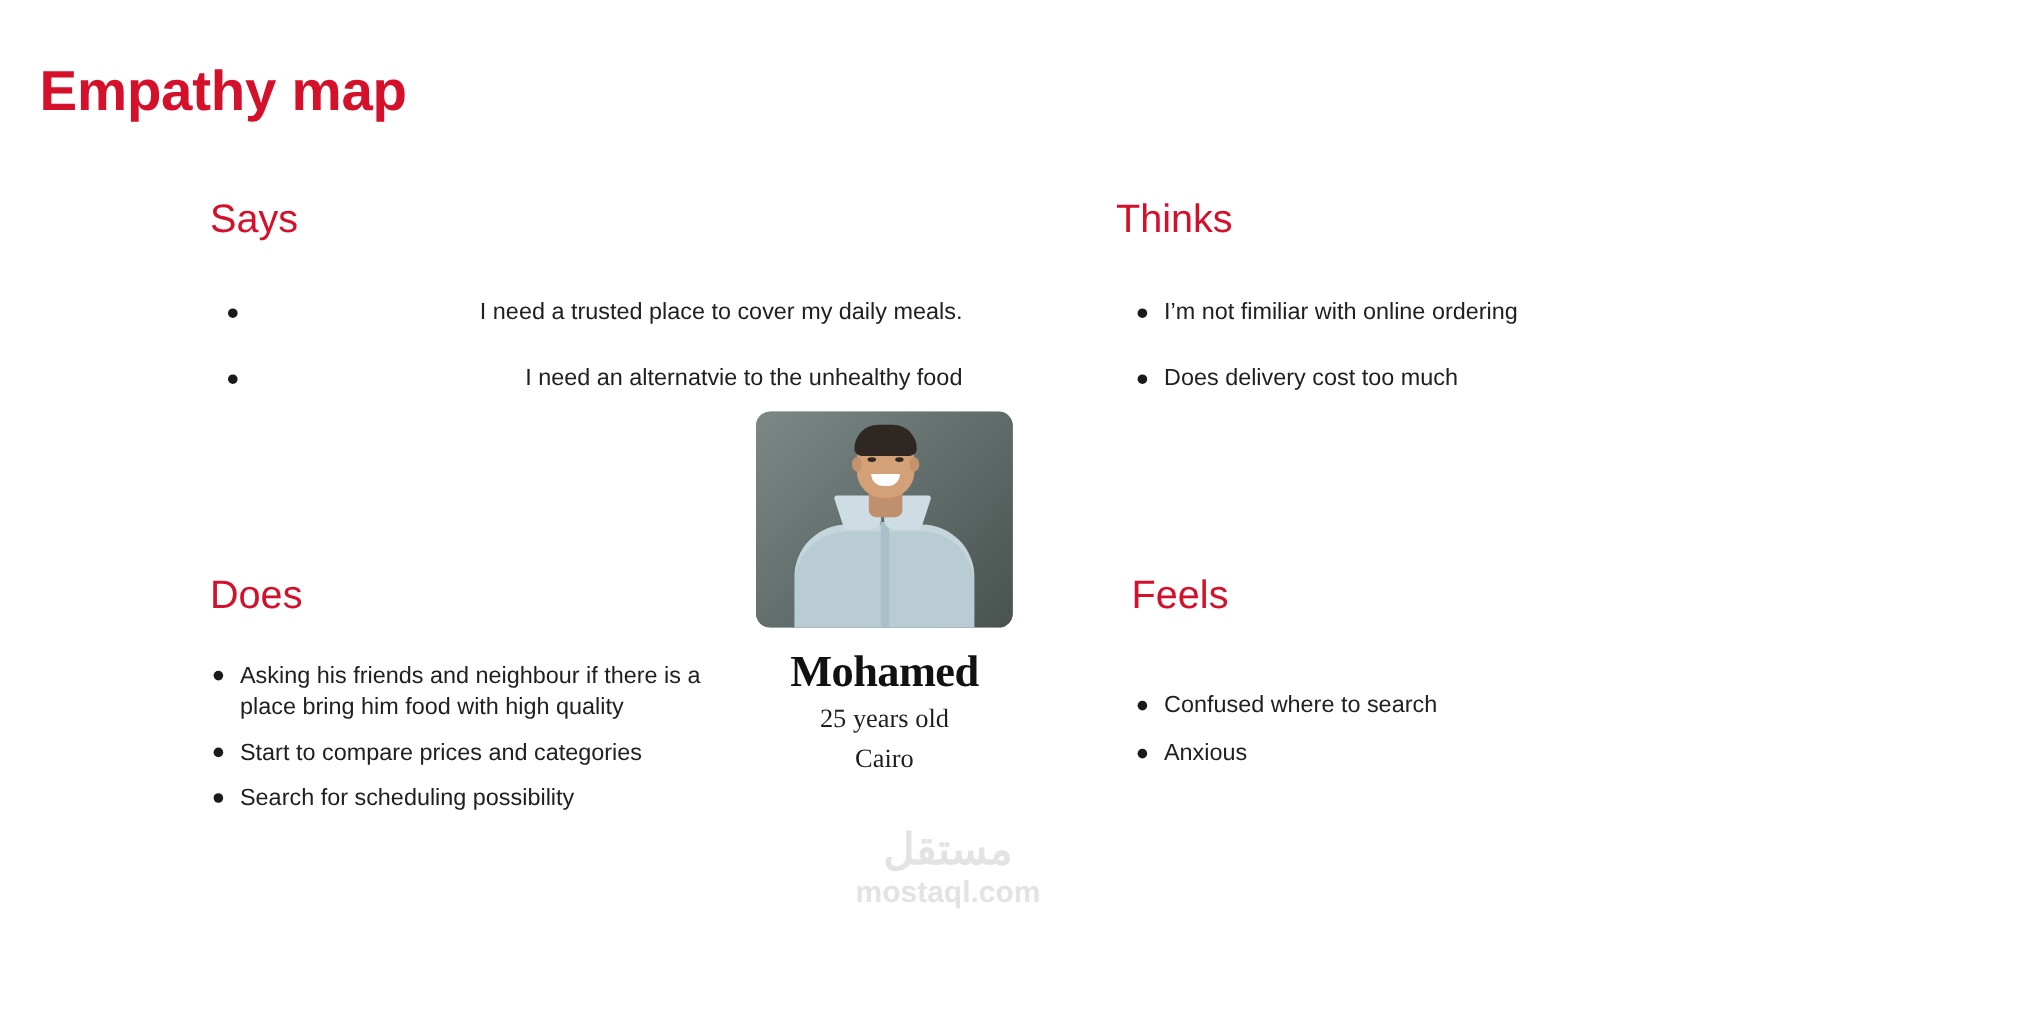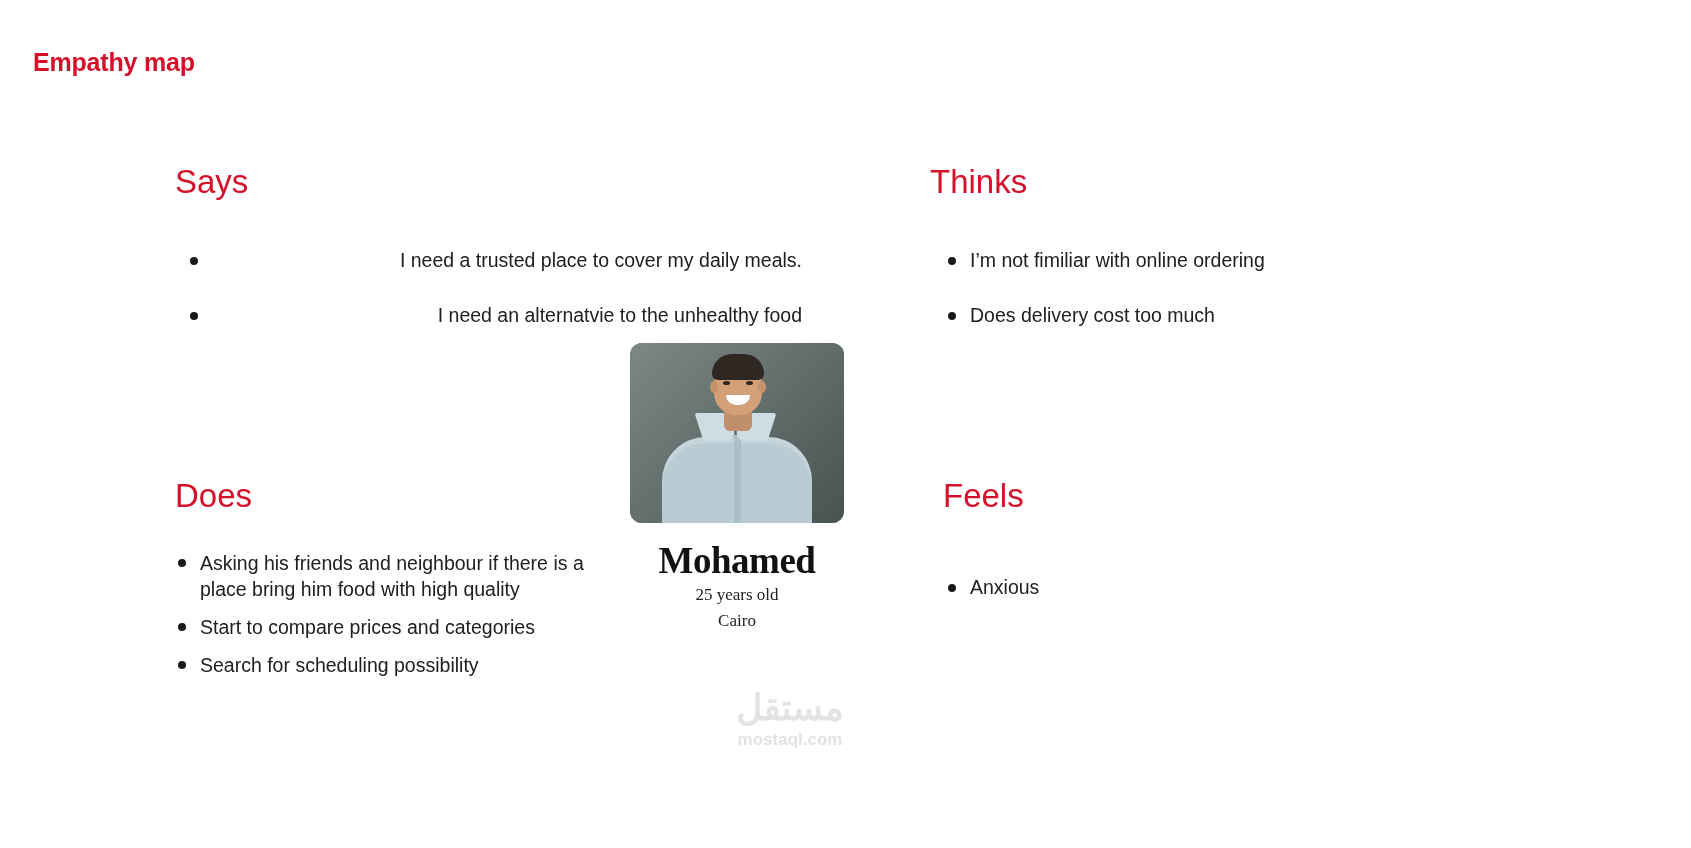--- a/index.html
+++ b/index.html
@@ -13,21 +13,21 @@
     font-family: "Liberation Sans", sans-serif;
     color: #1a1a1a;
     overflow: hidden;
     position: relative;
   }
 
   .page-title {
     position: absolute;
     left: 33px;
     top: 48px;
-    font-size: 25px;
+    font-size: 47px;
     font-weight: bold;
     color: #d4102a;
     letter-spacing: -0.2px;
   }
 
   .quadrant-title {
     position: absolute;
     font-size: 33px;
     font-weight: normal;
     color: #d4102a;
@@ -187,21 +187,21 @@
   .photo-eye-r { left: 116px; }
 
   .persona-name {
     margin-top: 16px;
     font-size: 37px;
     font-weight: bold;
     color: #111111;
     letter-spacing: -0.5px;
   }
   .persona-line {
-    font-size: 17px;
+    font-size: 22px;
     color: #1e1e1e;
     line-height: 1.5;
   }
 
   
   .watermark {
     position: absolute;
     left: 690px;
     top: 690px;
     width: 200px;
@@ -209,21 +209,21 @@
     color: #e3e3e3;
     user-select: none;
   }
   .watermark-ar {
     font-size: 36px;
     font-weight: bold;
     line-height: 1;
     letter-spacing: 1px;
   }
   .watermark-en {
-    font-size: 17px;
+    font-size: 25px;
     font-weight: bold;
     margin-top: 4px;
   }
 </style>
 </head>
 <body>
 
 <div class="page-title">Empathy map</div>
 
 <div class="quadrant-title" id="says-title">Says</div>
@@ -240,20 +240,21 @@
 
 <div class="quadrant-title" id="does-title">Does</div>
 <ul class="bullet-list" id="does-list">
   <li>Asking his friends and neighbour if there is a place bring him food with high quality</li>
   <li>Start to compare prices and categories</li>
   <li>Search for scheduling possibility</li>
 </ul>
 
 <div class="quadrant-title" id="feels-title">Feels</div>
 <ul class="bullet-list" id="feels-list">
+  <li>Confused where to search</li>
   <li>Anxious</li>
 </ul>
 
 <div class="persona">
   <div class="persona-photo">
     <div class="photo-bg"></div>
     <div class="photo-shirt"></div>
     <div class="photo-placket"></div>
     <div class="photo-collar-l"></div>
     <div class="photo-collar-r"></div>

